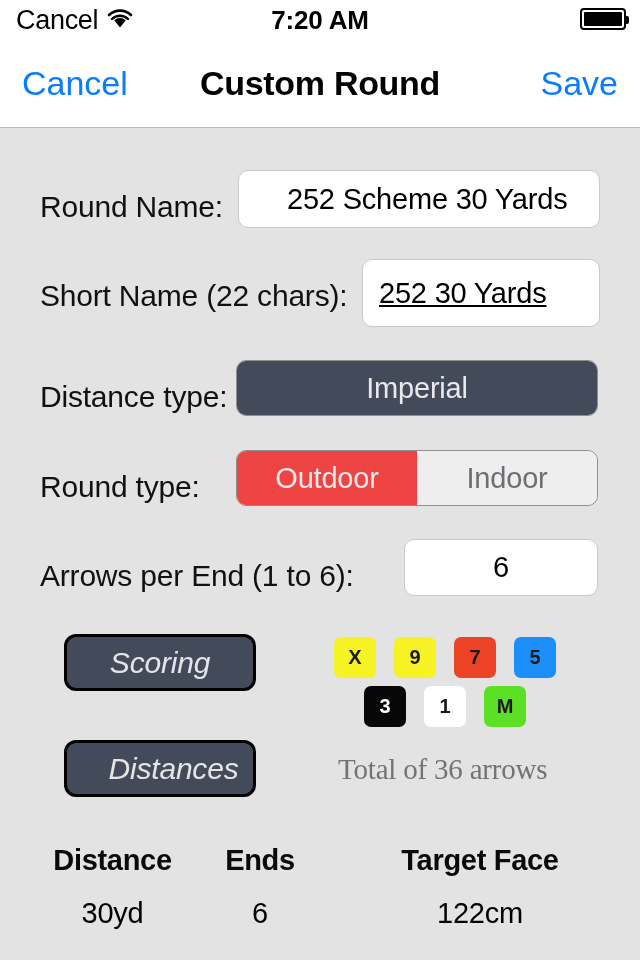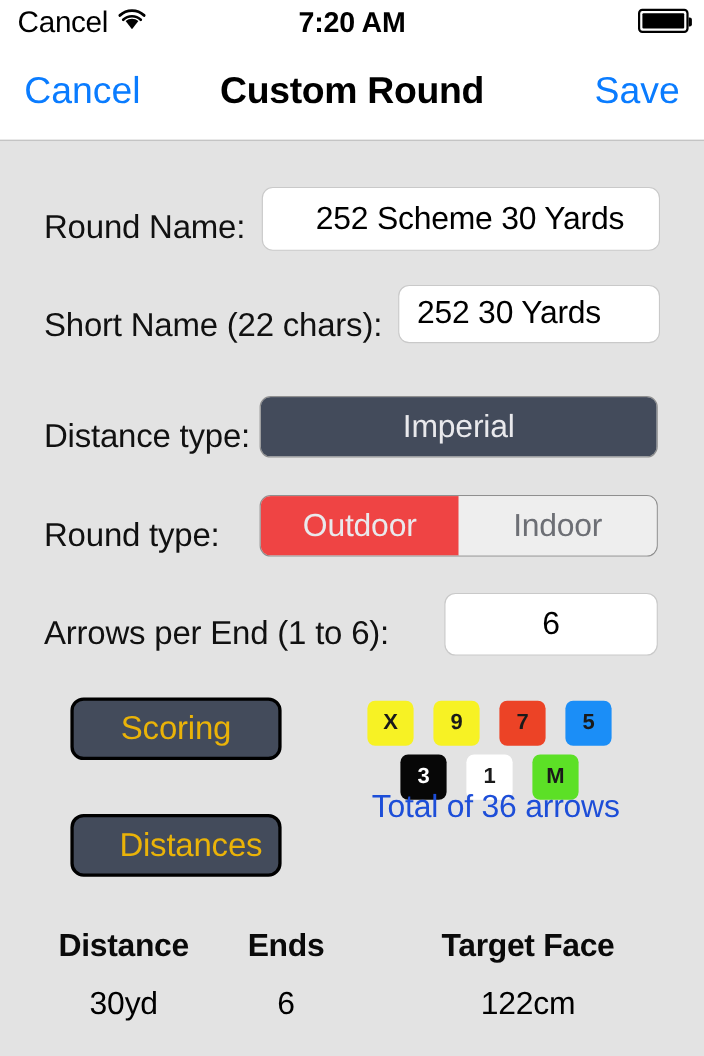--- a/index.html
+++ b/index.html
@@ -179,28 +179,29 @@
     background: #eeeeee;
     color: #6d6f75;
   }
 
   
   .dark-btn {
     position: absolute;
     background: #434b5b;
     border: 3px solid #000;
     border-radius: 12px;
-    color: #eab308;
+    color: #e5e5e5;
     font-size: 30px;
     display: flex;
     align-items: center;
     justify-content: center;
     box-sizing: border-box;
     cursor: pointer;
     letter-spacing: -0.2px;
+    font-style: italic;
   }
 
   
   .badge {
     position: absolute;
     width: 42px;
     height: 41px;
     border-radius: 7px;
     display: flex;
     align-items: center;
@@ -264,21 +265,21 @@
   <div class="nav-title">Custom Round</div>
   <div class="nav-save" style="color: rgb(10, 124, 255);">Save</div>
 </div>
 
 <div class="content">
 
   <div class="form-label" style="left:40px; top:41px;">Round Name:</div>
   <div class="text-field" style="left:238px; top:41px; width:362px; height:58px;padding-left:48px;" placeholder="Round Name">252 Scheme 30 Yards</div>
 
   <div class="form-label" style="left:40px; top:130px;">Short Name (22 chars):</div>
-  <div class="text-field" style="left:362px; top:130px; width:238px; height:53px;" placeholder="Short Name">252 30 Yards</div>
+  <div class="text-field" style="left:362px; top:130px; width:238px; height:68px;text-decoration:underline;" placeholder="Short Name">252 30 Yards</div>
 
   <div class="form-label" style="left:40px; top:231px;">Distance type:</div>
   <div class="seg-control" style="left:236px; top:231px; width:362px;">
     <div class="seg on" style="background: rgb(67, 75, 91);">Imperial</div>
   </div>
 
   <div class="form-label" style="left:40px; top:321px;">Round type:</div>
   <div class="seg-control" style="left:236px; top:321px; width:362px;">
     <div class="seg on" style="background: #ef4444;">Outdoor</div>
     <div class="seg off">Indoor</div>
@@ -292,21 +293,21 @@
   <div class="dark-btn" style="left: 64px; top: 611px; width: 192px; height: 57px; background: rgb(67, 75, 91); padding-left: 27px;">Distances</div>
 
   <div class="badge" style="left: 334px; top: 508px; background: rgb(247, 242, 36); color: rgb(26, 26, 26);">X</div>
   <div class="badge" style="left: 394px; top: 508px; background: rgb(247, 242, 36); color: rgb(26, 26, 26);">9</div>
   <div class="badge" style="left: 454px; top: 508px; background: rgb(236, 67, 38); color: rgb(26, 26, 26);">7</div>
   <div class="badge" style="left: 514px; top: 508px; background: rgb(27, 142, 247); color: rgb(26, 26, 26);">5</div>
   <div class="badge" style="left: 364px; top: 557px; background: rgb(7, 7, 7); color: rgb(255, 255, 255);">3</div>
   <div class="badge" style="left: 424px; top: 557px; background: rgb(255, 255, 255); color: rgb(26, 26, 26);">1</div>
   <div class="badge" style="left: 484px; top: 557px; background: rgb(92, 224, 38); color: rgb(26, 26, 26);">M</div>
 
-  <div class="total-arrows" style="left: 338px; top: 589px; color: #1d4ed8;">Total of 36 arrows</div>
+  <div class="total-arrows" style="left: 338px; top: 624px; color: #737373; font-family: Liberation Serif, serif;">Total of 36 arrows</div>
 
   <div class="tbl-head" style="left:10px; top:715px; width:205px;">Distance</div>
   <div class="tbl-head" style="left:180px; top:715px; width:160px;">Ends</div>
   <div class="tbl-head" style="left:350px; top:715px; width:260px;">Target Face</div>
 
   <div class="tbl-cell" style="left:10px; top:768px; width:205px;">30yd</div>
   <div class="tbl-cell" style="left:180px; top:768px; width:160px;">6</div>
   <div class="tbl-cell" style="left:350px; top:768px; width:260px;">122cm</div>
 
 </div>

